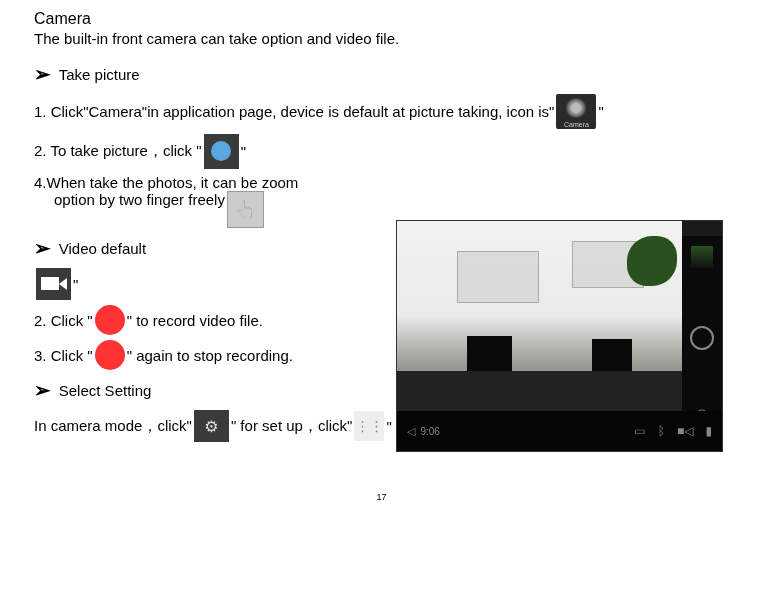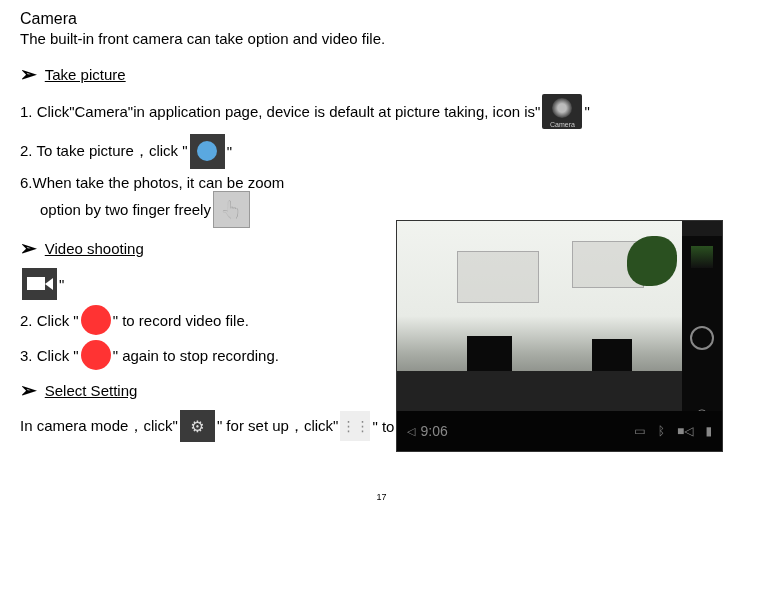--- a/index.html
+++ b/index.html
@@ -25,32 +25,30 @@
       align-items: center;
       margin: 8px 0;
     }
     .arrow {
       font-size: 20px;
       font-weight: bold;
       margin-right: 8px;
     }
     .section-name {
       font-size: 15px;
-      text-decoration: underline;
     }
     .line {
       display: flex;
       align-items: center;
       margin: 5px 0;
       font-size: 15px;
       flex-wrap: nowrap;
     }
     .line-indent {
       display: flex;
-      align-items: center;
       margin: 0 0 5px 0;
       padding-left: 20px;
       font-size: 15px;
     }
     .icon-box {
       display: inline-flex;
       align-items: center;
       justify-content: center;
       margin: 0 2px;
       vertical-align: middle;
@@ -267,30 +265,31 @@
       height: 40px;
       background: #050505;
       display: flex;
       align-items: center;
       padding: 0 10px;
       box-sizing: border-box;
       justify-content: space-between;
     }
     .screenshot .bottom .time {
       color: #888;
-      font-size: 14px;
+      font-size: 10px;
     }
     .screenshot .bottom .icons {
       display: flex;
       gap: 12px;
       color: #888;
       font-size: 12px;
     }
     .content-area {
       position: relative;
+      margin-left: 14px;
     }
     .left-content {
       width: 400px;
     }
     .page-num {
       text-align: center;
       font-size: 9px;
       margin-top: 50px;
     }
   </style>
@@ -318,32 +317,32 @@
   <div class="left-content">
     <div class="line">
       <span>2. To take picture，click  "</span>
       <span class="icon-box">
           <span class="shutter-icon"></span>
         </span>
       <span>"</span>
     </div>
 
     <div class="line" style="margin:0">
-      <span>6.When take the photos,  it can be zoom</span>
+      <span>4.When take the photos,  it can be zoom</span>
     </div>
     <div class="line-indent">
       <span>option by two finger freely</span>
       <span class="icon-box">
           <span class="pinch-icon"></span>
         </span>
     </div>
 
     <div class="section-header">
       <span class="arrow">➢</span>
-      <span class="section-name">Video shooting</span>
+      <span class="section-name">Video default</span>
     </div>
 
     <div class="line">
       <span class="icon-box">
           <span class="video-icon"></span>
         </span>
       <span>"</span>
     </div>
 
     <div class="line">

